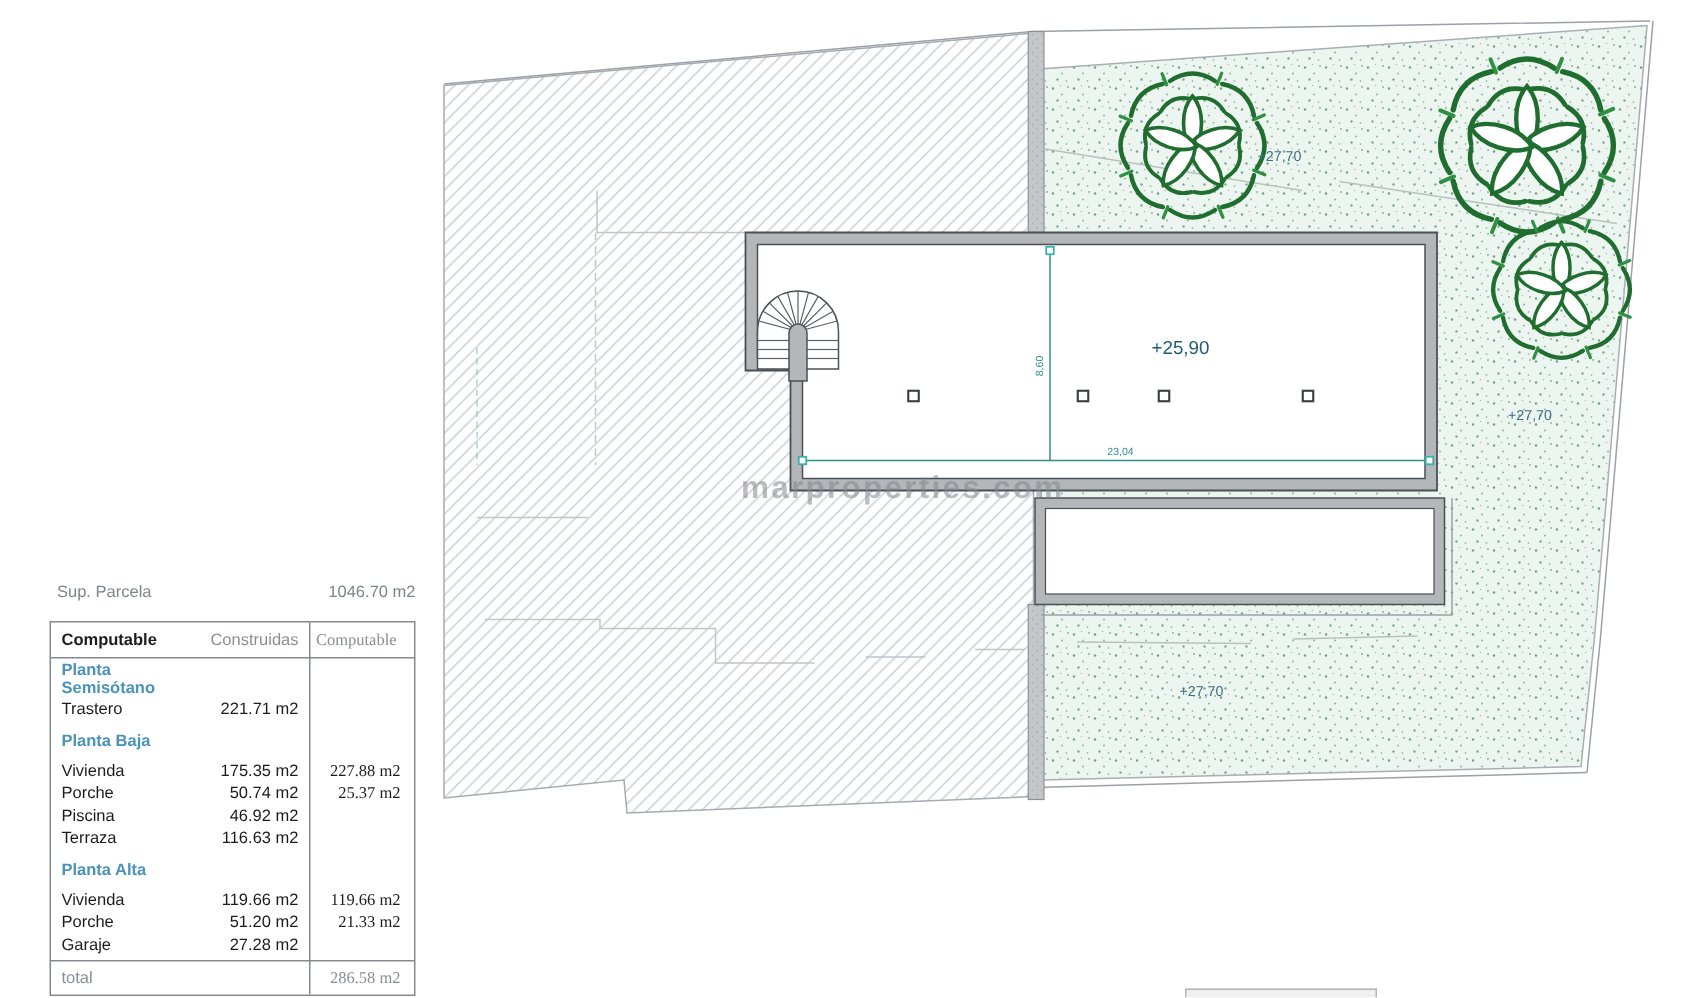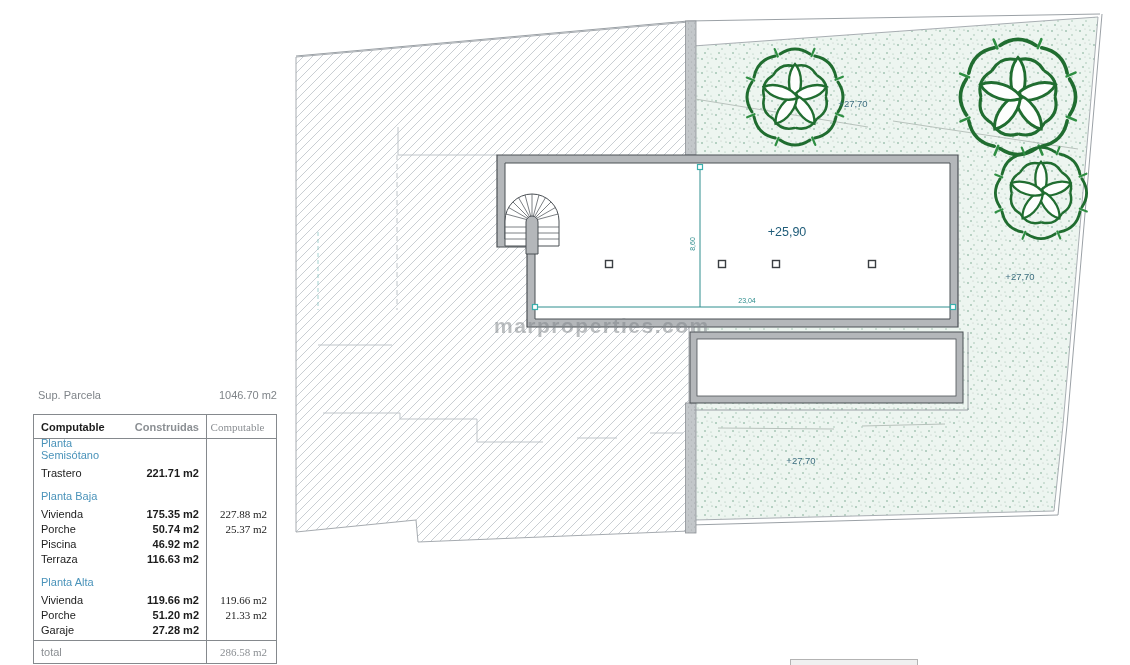--- a/index.html
+++ b/index.html
@@ -15,23 +15,23 @@
   
   .tbl{position:absolute;left:33px;top:414px;width:244px;height:250px;
        border:1px solid #85898d;background:#fff;z-index:5;font-size:11px;color:#1c1c1c;
        display:flex;flex-direction:column;box-sizing:border-box;}
   .tbl-divider{position:absolute;left:172px;top:0;bottom:0;width:1px;background:#85898d;}
   .t-head{display:flex;align-items:center;height:23px;border-bottom:1px solid #85898d;flex:0 0 auto;}
   .t-head .c1{font-weight:bold;}
   .t-head .c2{color:#8b8f93;}
   .t-head .c3{color:#8b8f93;text-align:center;padding-right:0;}
   .t-row{display:flex;align-items:center;height:15px;flex:0 0 auto;}
-  .t-sec{display:flex;align-items:flex-end;height:16px;margin:6px 0 4px 0;color:#4a93ba;flex:0 0 auto;}
+  .t-sec{display:flex;align-items:center;height:16px;margin:6px 0 4px 0;color:#4a93ba;flex:0 0 auto;font-weight:bold;}
   .c1{width:88px;padding-left:7px;box-sizing:border-box;}
-  .c2{width:77px;text-align:right;font-weight:bold;}
+  .c2{width:77px;text-align:right;}
   .c3{flex:1;text-align:right;padding-right:9px;font-family:Liberation Serif, serif;}
   .t-total{display:flex;align-items:center;height:22px;border-top:1px solid #85898d;
            color:#8b8f93;margin-top:auto;flex:0 0 auto;}
   
   .cutoff{position:absolute;left:790px;top:659px;width:128px;height:8px;
           background:#f0f0f0;border:1px solid #b3b3b3;box-sizing:border-box;}
 </style>
 </head>
 <body>
 

